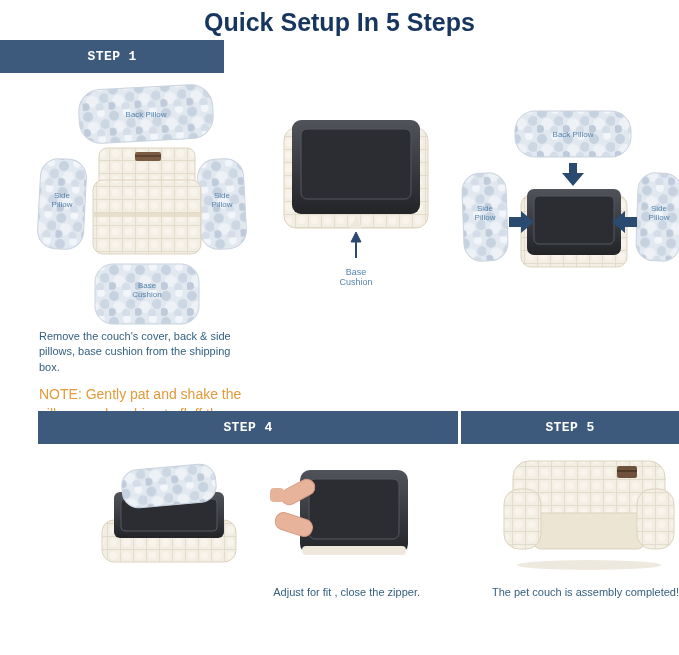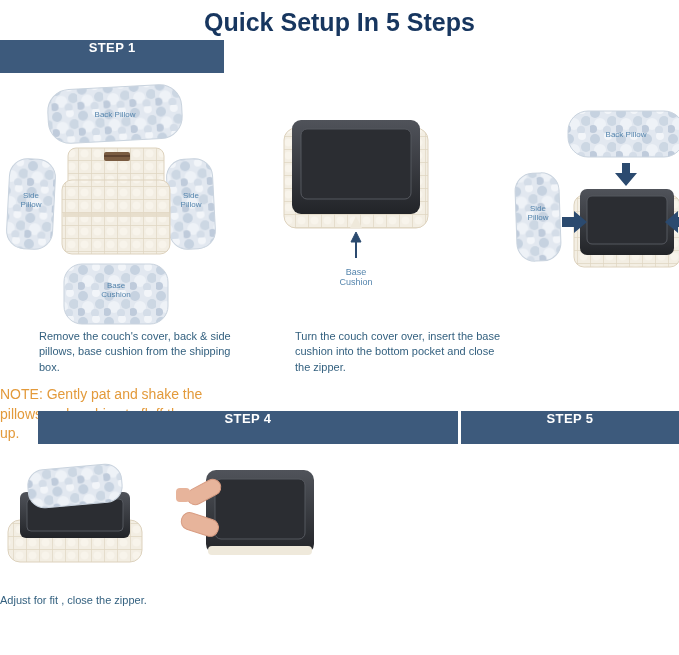--- a/index.html
+++ b/index.html
@@ -11,32 +11,32 @@
   .title {
     color:#17365f; font-size:25px; font-weight:bold;
     text-align:center; padding:8px 0 3px;
   }
   .bars { display:grid; gap:3px; }
   .bars.r1 { grid-template-columns:1fr 1fr 1fr; }
   .bars.r2 { grid-template-columns:420px 1fr;padding-left:38px; }
   .bar {
     background:#3d5a7c; color:#ffffff; font-weight:bold;
     font-size:13px; letter-spacing:.4px; height:33px;
-    display:flex; justify-content:center;
+    display:flex; align-items:center; justify-content:center;font-family:Liberation Mono, monospace;
   }
   .cols { display:grid; gap:3px; }
   .cols.r1 { grid-template-columns:1fr 1fr 1fr; height:338px; }
   .cols.r2 { grid-template-columns:420px 1fr; height:188px; }
-  .col { display:flex; flex-direction:column; align-items:flex-start; padding-top:8px; }
+  .col { display:flex; flex-direction:column; align-items:flex-end; padding-top:8px; }
   .illus { height:248px; display:flex; align-items:center; justify-content:center; }
   .illus2 { height:122px; display:flex; align-items:center; justify-content:center; }
   .pair { display:flex; gap:26px; align-items:center; }
   .desc { font-size:11px; color:#33607f; line-height:1.4; width:214px; text-align:left;margin-left:39px; }
   .note { font-size:14px; color:#e39a3b; line-height:1.4; width:214px; text-align:left; margin-top:10px; }
-  .caption { font-size:11px; color:#33607f; text-align:center; margin-top:20px; }
+  .caption { font-size:11px; color:#33607f; text-align:center; margin-top:12px; }
   svg text { font-family:"Liberation Sans", sans-serif; }
   .plabel { fill:#5585ad; font-size:8px; text-anchor:middle; }
   .plabel9 { fill:#5585ad; font-size:9px; text-anchor:middle; }
 </style>
 </head>
 <body>
 
 <svg width="0" height="0" style="position:absolute" aria-hidden="true">
   <defs>
     <pattern id="mottle" width="26" height="26" patternUnits="userSpaceOnUse">
@@ -121,21 +121,20 @@
           <polygon points="94,118 106,118 100,106" fill="#efe9db"></polygon>
         </g>
 
         <g fill="#2b4a6f" stroke="#2b4a6f">
           <line x1="100" y1="148" x2="100" y2="130" stroke-width="2"></line>
           <polygon points="95,132 105,132 100,122"></polygon>
         </g>
         <text class="plabel9" x="100" y="165"><tspan x="100" dy="0">Base</tspan><tspan x="100" dy="1.15em">Cushion</tspan></text>
       </svg>
     </div>
-    <p class="desc">Turn the couch cover over, insert the base cushion into the bottom pocket and close the zipper.</p>
   </div>
 
   <div class="col">
     <div class="illus">
       <svg width="226" height="196" viewBox="0 0 226 196">
 
         <g>
           <rect x="56" y="4" width="116" height="46" rx="20" fill="url(#mottle)" stroke="#c9d3de"></rect>
         </g>
         <text class="plabel" x="114" y="30">Back Pillow</text>
@@ -201,13 +200,29 @@
           <g transform="rotate(18 24 66)">
               <rect x="5" y="58" width="38" height="17" rx="8"></rect>
             </g>
           <rect x="0" y="30" width="14" height="14" rx="4" stroke="none"></rect>
         </g>
       </svg>
     </div>
     <p class="caption">Adjust for fit , close the zipper.</p>
   </div>
 
+  <div class="col">
+    <div class="illus2">
+      <svg width="180" height="120" viewBox="0 0 180 120">
+        <g>
+          <ellipse cx="90" cy="112" rx="72" ry="5" fill="#eee9df"></ellipse>
+          <rect x="14" y="8" width="152" height="58" rx="16" fill="url(#quilt)" stroke="#ddd2bd"></rect>
+          <rect x="118" y="13" width="20" height="12" rx="2" fill="#6e523c"></rect>
+          <rect x="118" y="17" width="20" height="2" fill="#523a28"></rect>
+          <rect x="34" y="60" width="112" height="36" rx="8" fill="#ece5d4" stroke="#ddd2bd"></rect>
+          <rect x="5" y="36" width="37" height="60" rx="15" fill="url(#quilt)" stroke="#ddd2bd"></rect>
+          <rect x="138" y="36" width="37" height="60" rx="15" fill="url(#quilt)" stroke="#ddd2bd"></rect>
+        </g>
+      </svg>
+    </div>
+    <p class="caption">The pet couch is assembly completed!</p>
+  </div>
 </div>
 
 </body></html>

